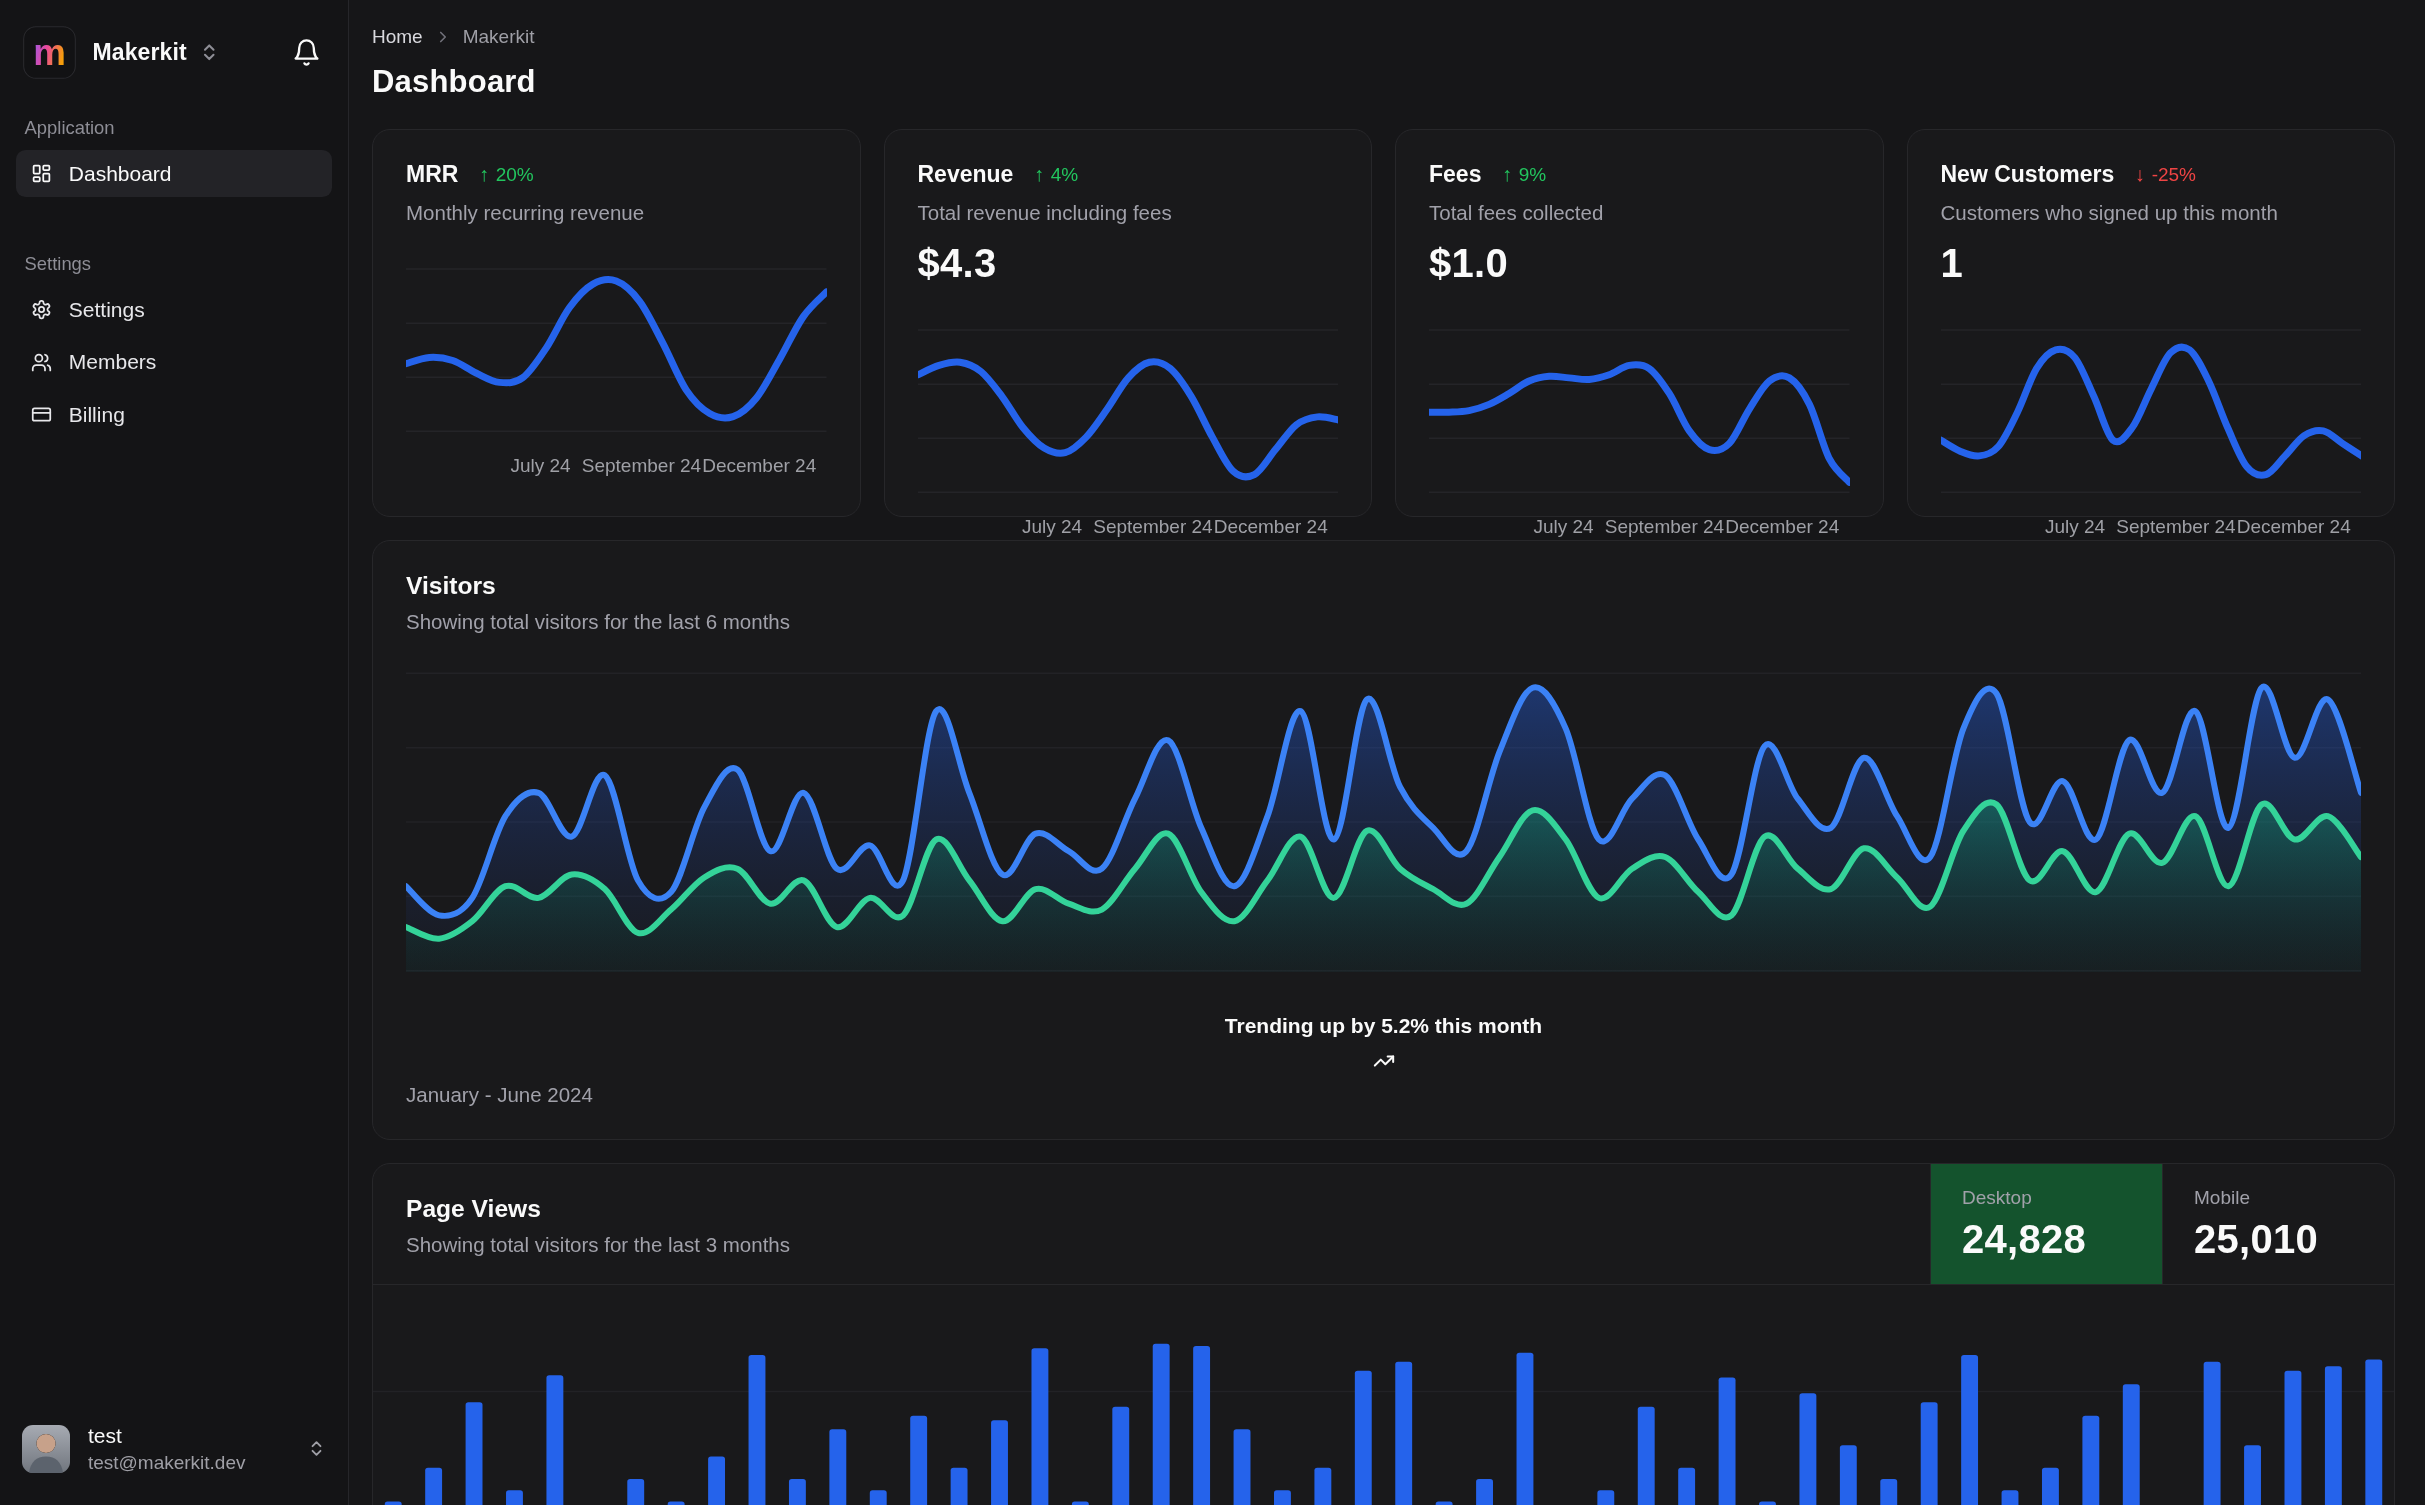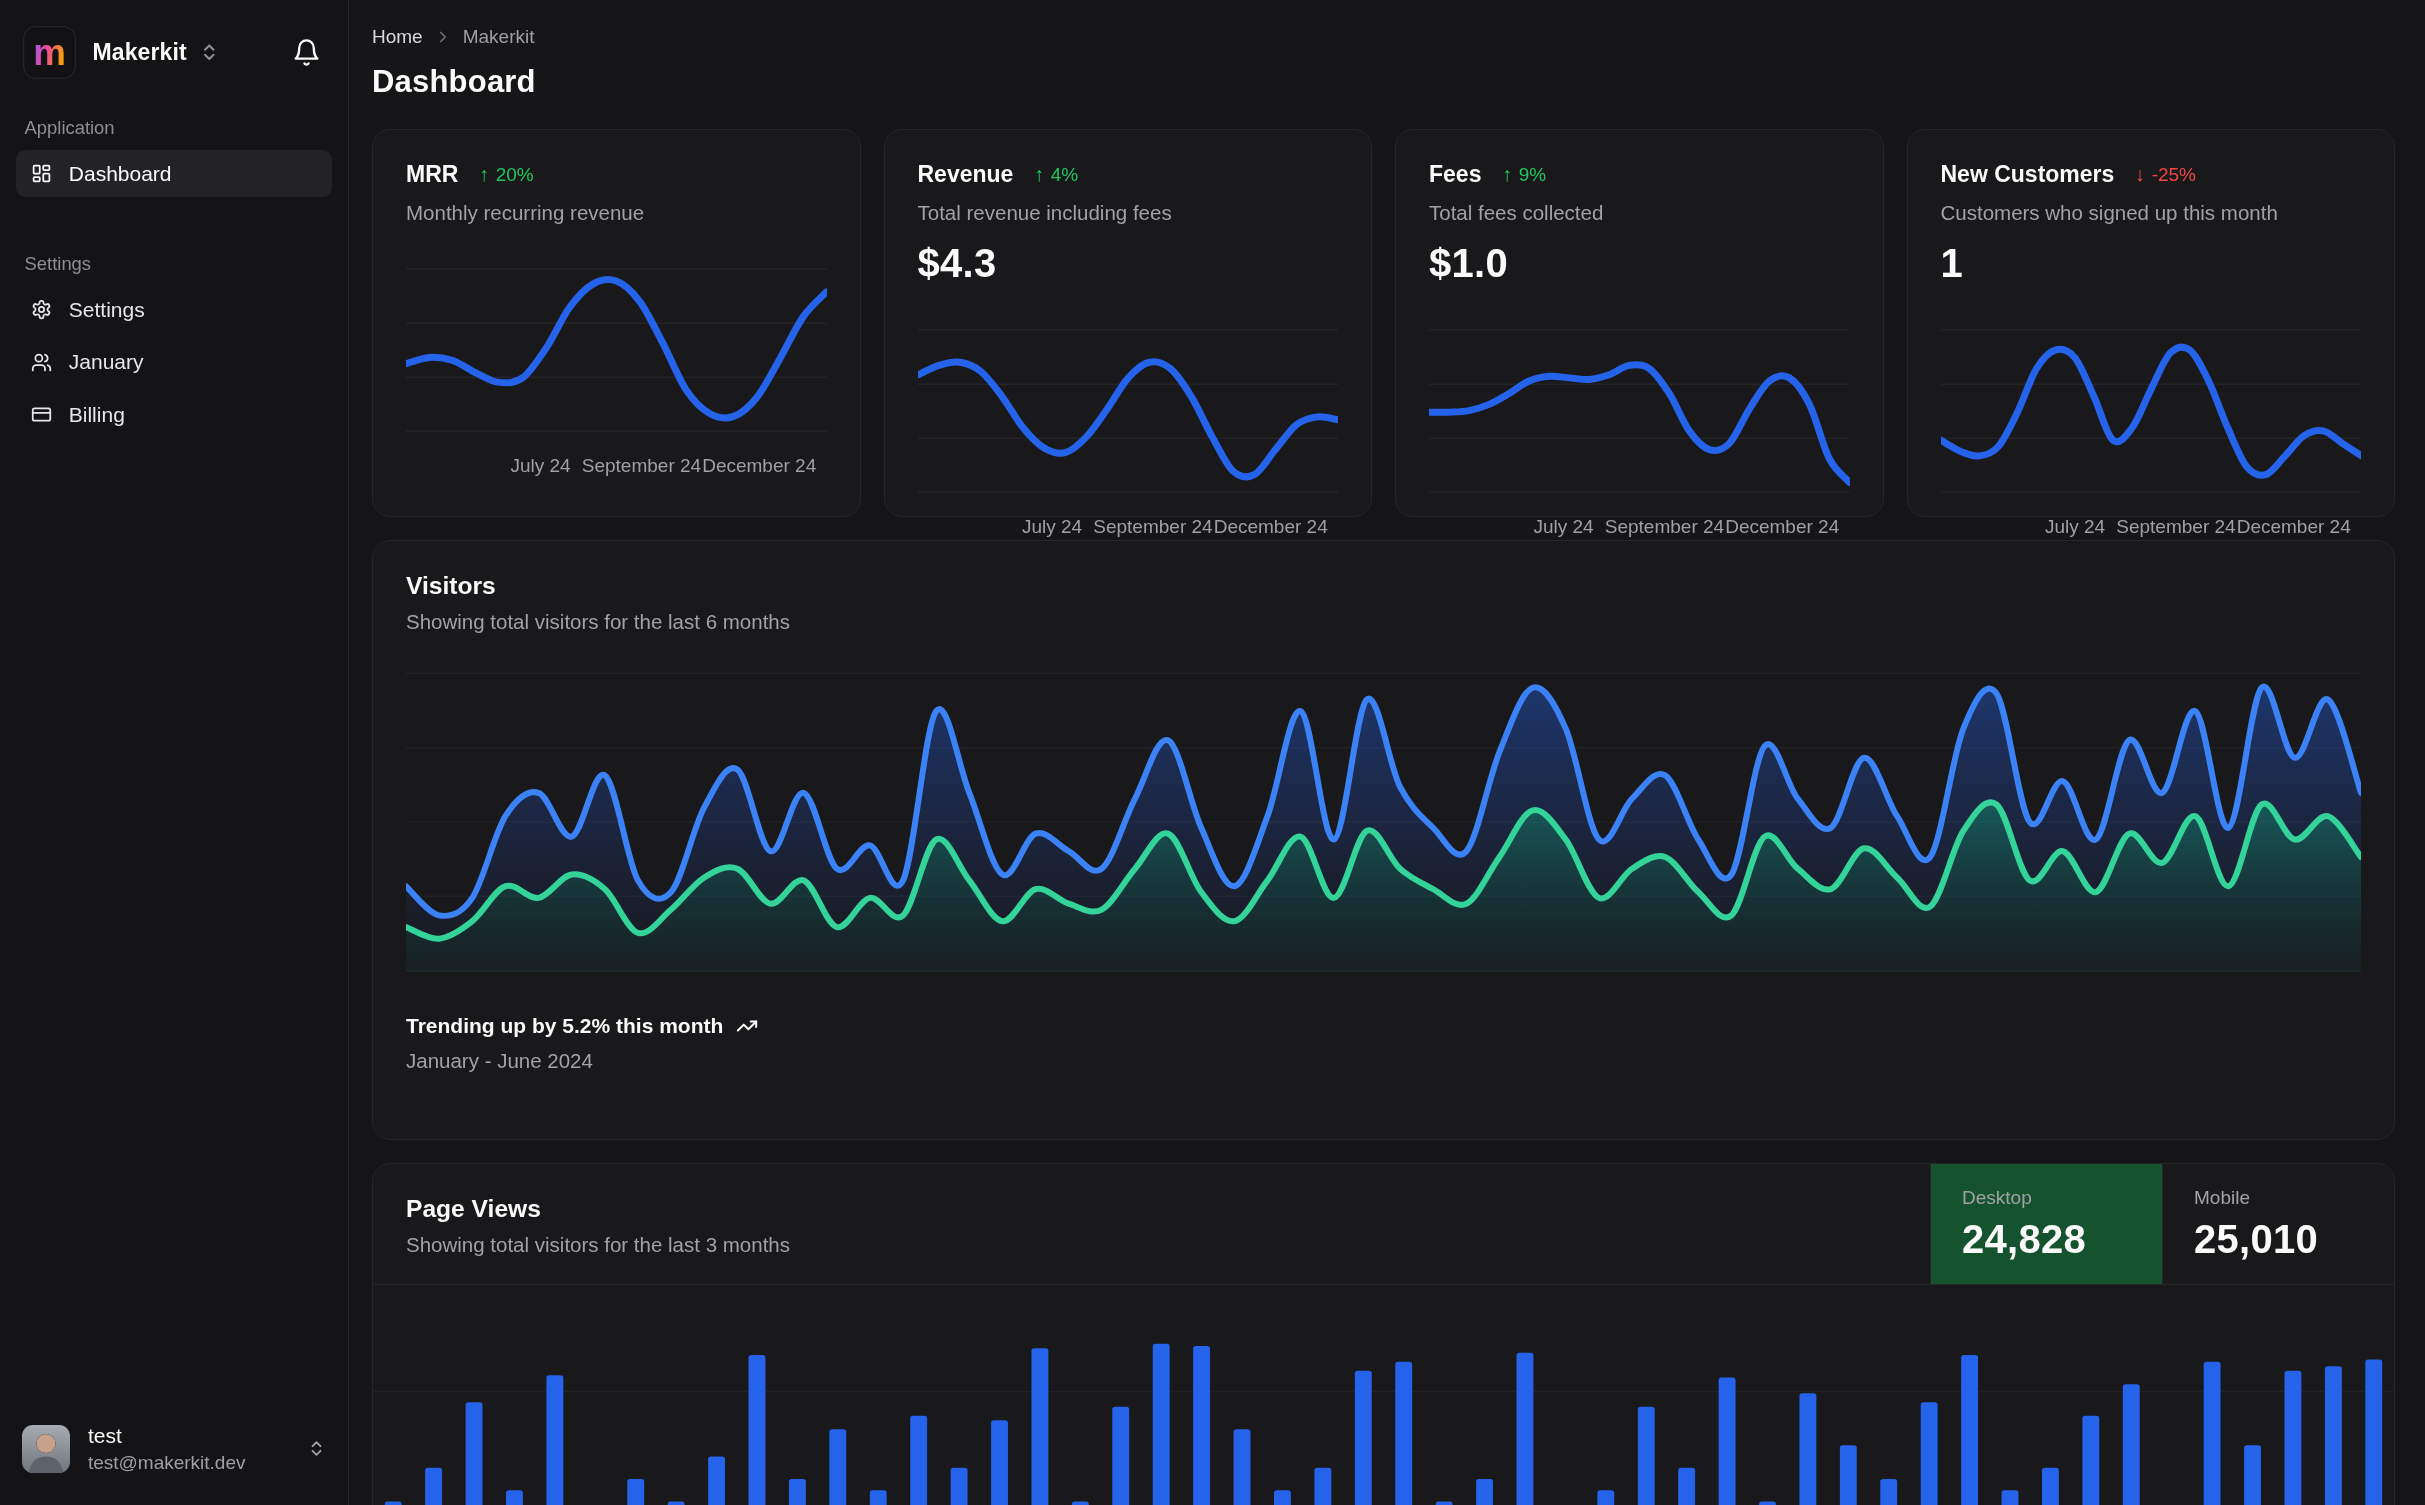--- a/index.html
+++ b/index.html
@@ -67,21 +67,21 @@
   .axis-row { position:relative; height:27px; margin-top:19px; }
   .axis-label { position:absolute; transform:translateX(-50%); font-size:19px; color:#9fa0a6; white-space:nowrap; }
   .axis-label.a0 { left:32%; }
   .axis-label.a1 { left:56%; }
   .axis-label.a2 { left:84%; }
   
   .visitors-card { margin-top:23px; padding:31px 33px 30px 33px; height:600px; }
   .card-title { font-size:24.6px; font-weight:700; }
   .card-sub { margin-top:9.6px; font-size:20.5px; color:#a1a1aa; }
   .area { height:300px; margin-top:38px; }
-  .trend-row { margin-top:42px; display:flex; align-items:center; gap:12.3px; font-size:21px; font-weight:700; }
+  .trend-row { margin-top:42px; display:flex; align-items:center; gap:12.3px; font-size:21px; font-weight:700;flex-direction:column; }
   .period { margin-top:11px; font-size:20.5px; color:#a1a1aa; }
   
   .pv-card { margin-top:23px; padding:0; overflow:hidden; height:478px; }
   .pv-header { display:flex; border-bottom:1px solid #27272a; }
   .pv-titles { flex:1; padding:31px 33px 27px 33px; }
   .pv-tab {
     width:232px; border-left:1px solid #27272a;
     padding:0 31px; display:flex; flex-direction:column; justify-content:center; gap:8.2px;
     cursor:pointer;
   }
@@ -143,21 +143,21 @@
       </svg>
       <span>Settings</span>
     </div>
     <div class="nav-item">
       <svg width="21" height="21" viewBox="0 0 24 24" fill="none" stroke="currentColor" stroke-width="2" stroke-linecap="round" stroke-linejoin="round">
         <path d="M16 21v-2a4 4 0 0 0-4-4H6a4 4 0 0 0-4 4v2"></path>
           <circle cx="9" cy="7" r="4"></circle>
           <path d="M22 21v-2a4 4 0 0 0-3-3.87"></path>
           <path d="M16 3.13a4 4 0 0 1 0 7.75"></path>
       </svg>
-      <span>January</span>
+      <span>Members</span>
     </div>
     <div class="nav-item">
       <svg width="21" height="21" viewBox="0 0 24 24" fill="none" stroke="currentColor" stroke-width="2" stroke-linecap="round" stroke-linejoin="round">
         <rect width="20" height="14" x="2" y="5" rx="2"></rect>
           <line x1="2" x2="22" y1="10" y2="10"></line>
       </svg>
       <span>Billing</span>
     </div>
   </nav>
 

